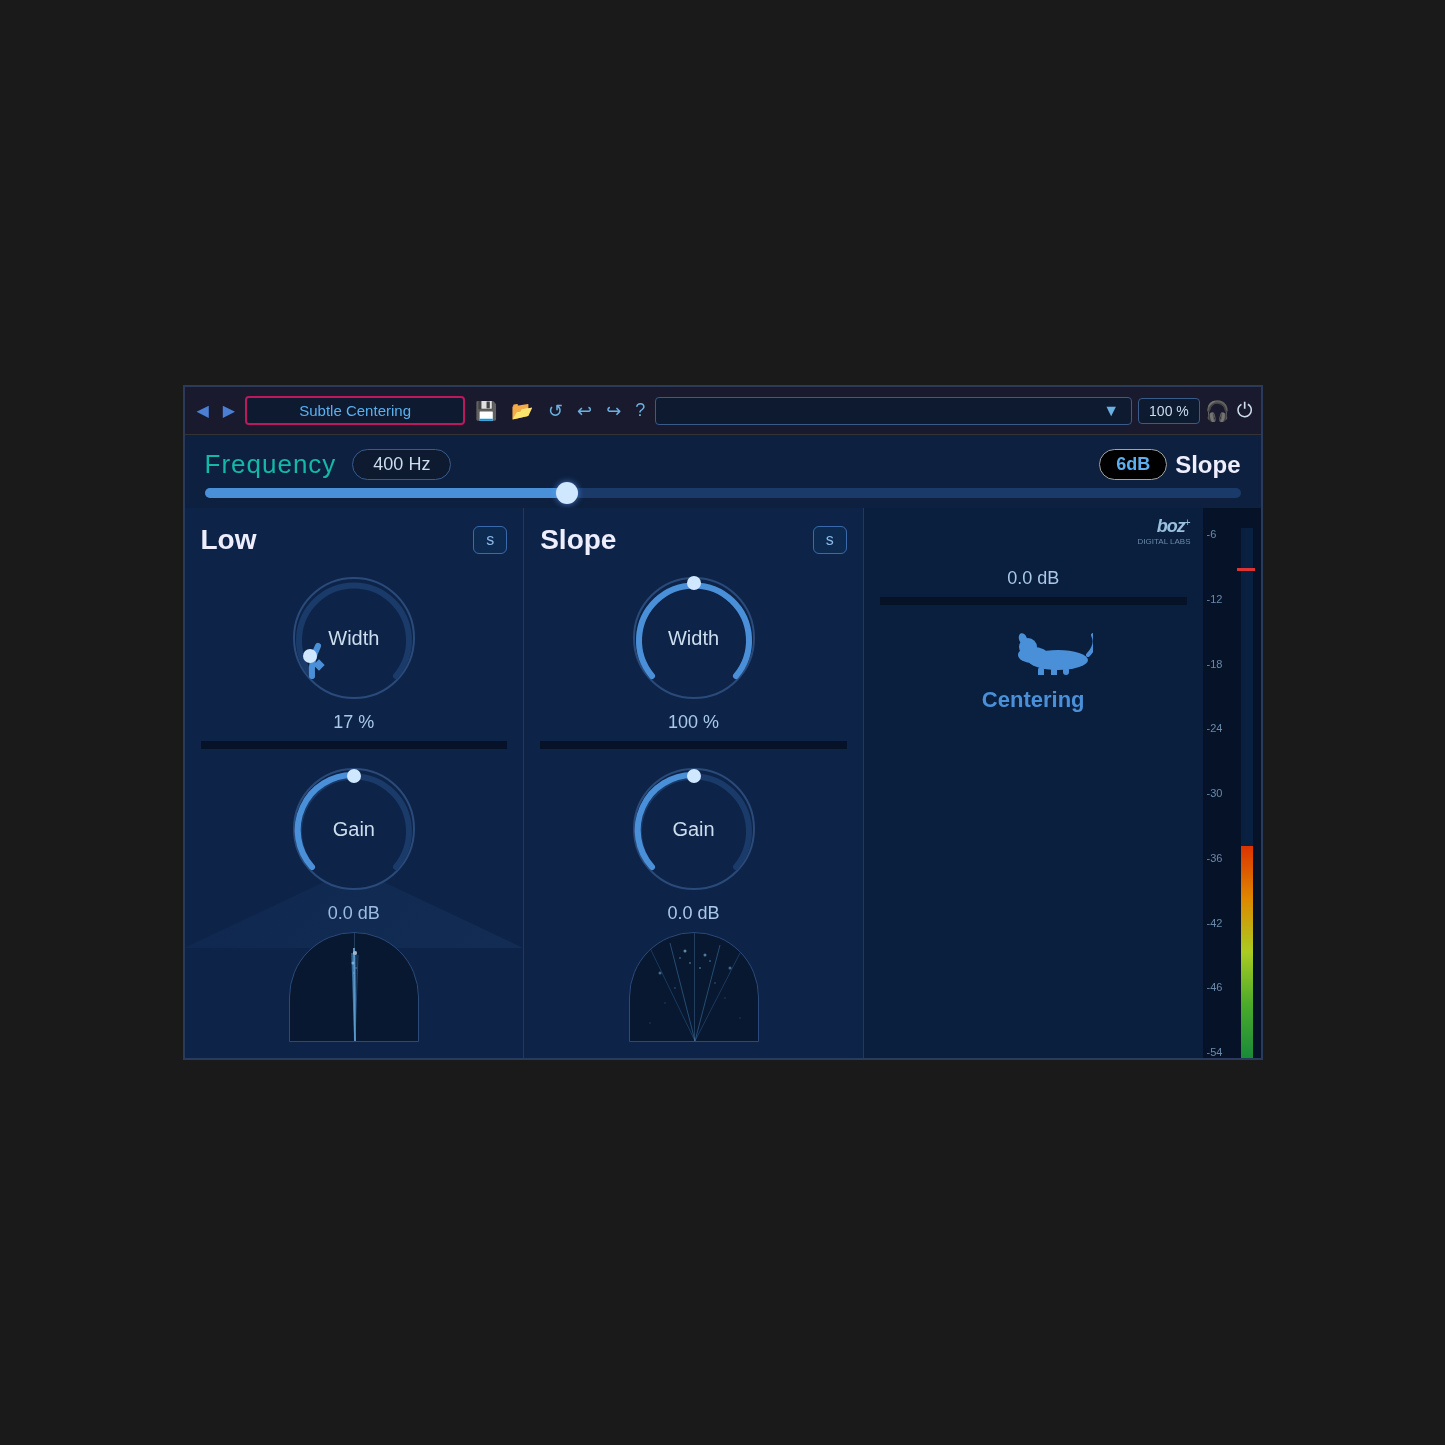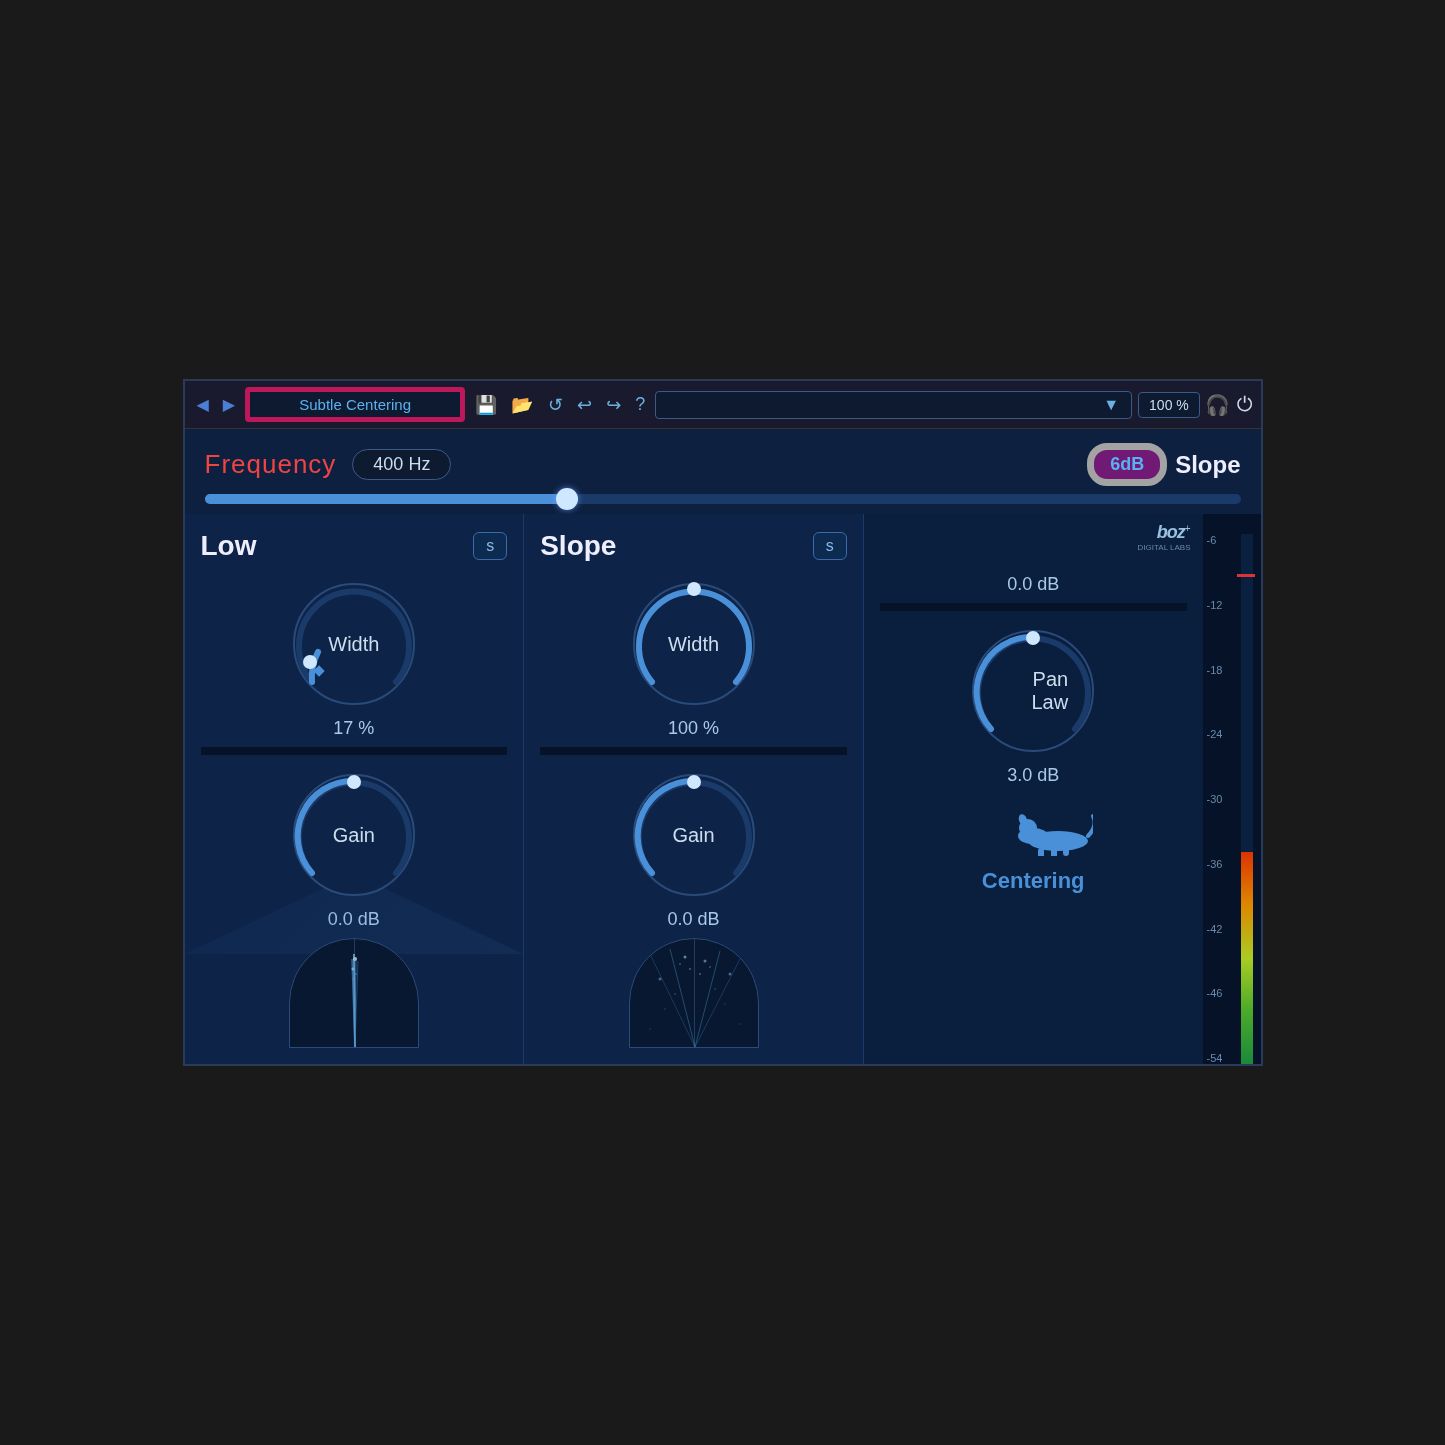--- a/index.html
+++ b/index.html
@@ -29,21 +29,21 @@
       border-bottom: 1px solid #333;
     }
     .nav-arrow {
       color: #4a7fd4;
       font-size: 16px;
       cursor: pointer;
       padding: 4px;
     }
     .preset-name-box {
       background: #0d1a30;
-      border: 5px solid #be185d;
+      border: 2px solid #be185d;
       border-radius: 4px;
       padding: 4px 16px;
       color: #5ab0f0;
       font-size: 15px;
       min-width: 220px;
       text-align: center;
     }
     .toolbar-icon {
       color: #6ab0e0;
       font-size: 18px;
@@ -77,42 +77,42 @@
     }
     
     .freq-bar {
       background: #0d2040;
       padding: 14px 20px 0 20px;
       display: flex;
       align-items: center;
       gap: 16px;
     }
     .freq-label {
-      color: #ef4444;
+      color: #14b8a6;
       font-size: 26px;
       font-weight: 300;
       letter-spacing: 1px;
     }
     .freq-value-box {
       background: #0d1a30;
       border: 1px solid #3a5a8a;
       border-radius: 20px;
       padding: 4px 20px;
       color: #cde;
       font-size: 18px;
     }
     .slope-label {
       color: #eef;
       font-size: 24px;
       font-weight: 700;
       margin-left: auto;
     }
     .slope-value-box {
-      background: #701a75;
-      border: 7px solid #a3a3a3;
+      background: #000000;
+      border: 1px solid #a3a3a3;
       border-radius: 20px;
       padding: 4px 16px;
       color: #5ab0f0;
       font-size: 18px;
       font-weight: bold;
     }
     .freq-slider-container {
       padding: 4px 20px 10px 20px;
       background: #0d2040;
     }
@@ -474,32 +474,20 @@
         <span class="boz-corner">boz</span><sup style="font-size:10px;color:#9ac0e0;">+</sup>
         <span class="boz-digital">DIGITAL LABS</span>
       </div>
 
       <div class="knob-container" style="margin-top:40px;">
         <div class="knob-value">0.0 dB</div>
       </div>
 
       <div class="section-divider"></div>
 
-      <div class="knob-container" style="margin-top:10px;">
-        <div class="knob-wrapper">
-          <svg class="knob-svg" viewBox="0 0 140 140" xmlns="http://www.w3.org/2000/svg">
-            <circle cx="70" cy="70" r="60" fill="#0a1e3d" stroke="#2a4a7a" stroke-width="2"></circle>
-            <path d="M 28,108 A 55,55 0 1,1 112,108" fill="none" stroke="#1a3a6a" stroke-width="6" stroke-linecap="round"></path>
-            <path d="M 28,108 A 55,55 0 0,1 70,16" fill="none" stroke="#4a90d9" stroke-width="6" stroke-linecap="round"></path>
-            <circle cx="70" cy="17" r="7" fill="#d0e8ff"></circle>
-          </svg>
-          <div class="knob-label">Pan Law</div>
-        </div>
-        <div class="knob-value">3.0 dB</div>
-      </div>
 
       <div style="margin-top:20px;text-align:center;">
         
         <svg width="120" height="50" viewBox="0 0 120 50" xmlns="http://www.w3.org/2000/svg">
 
           <g fill="#4a90d9">
             <ellipse cx="85" cy="35" rx="30" ry="10"></ellipse>
             <ellipse cx="60" cy="30" rx="15" ry="8"></ellipse>
             <circle cx="55" cy="22" r="9"></circle>
 

